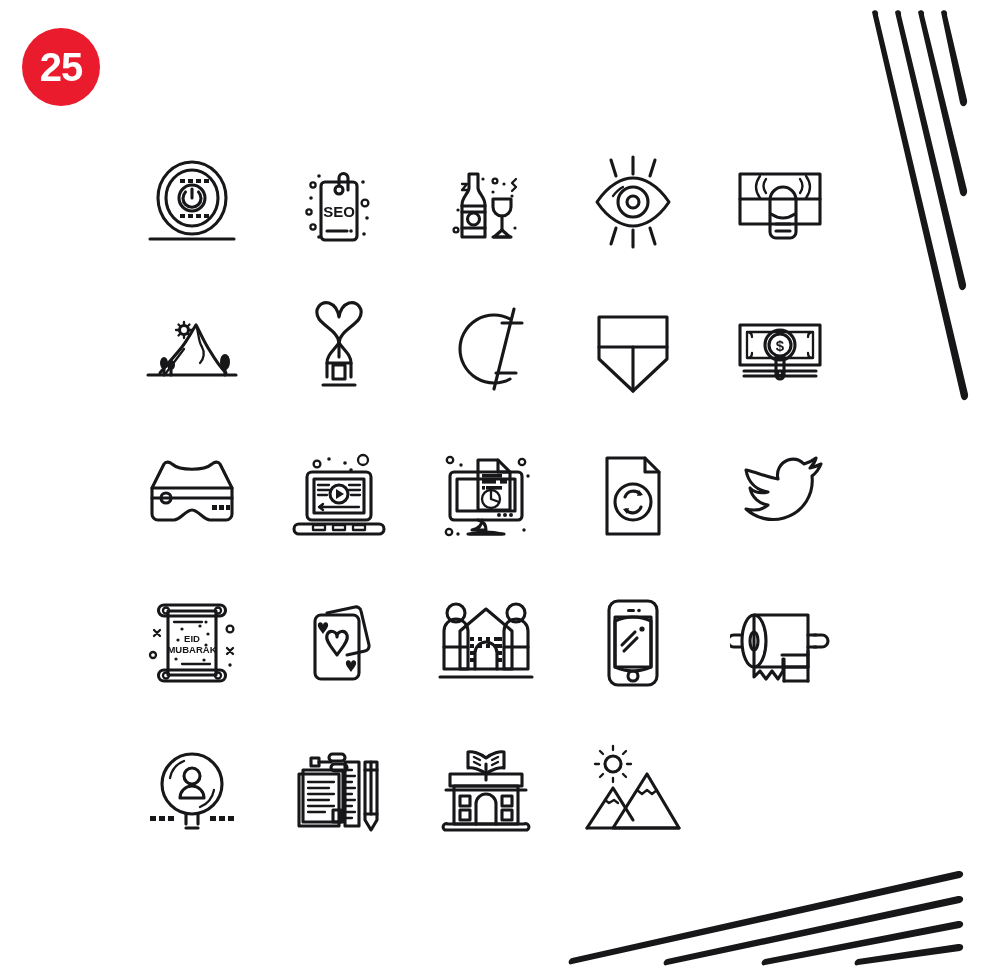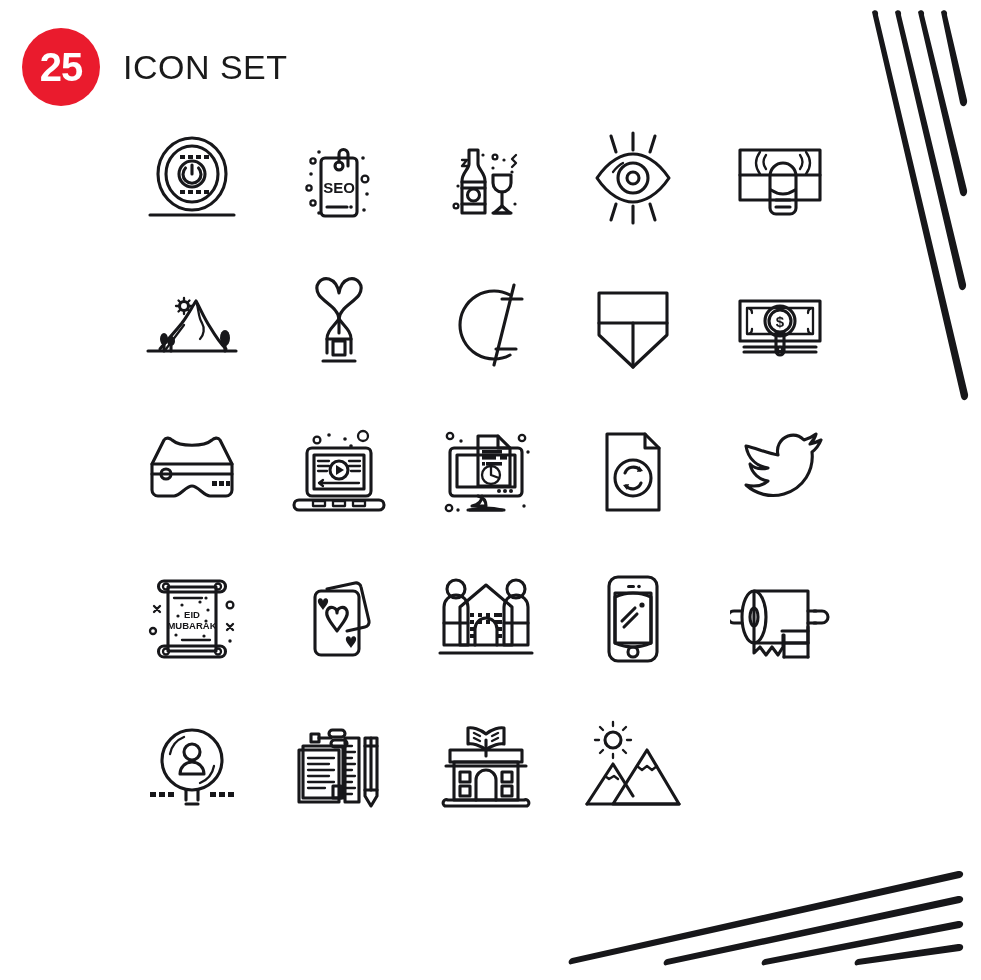--- a/index.html
+++ b/index.html
@@ -5,21 +5,21 @@
   * { box-sizing: border-box; margin: 0; padding: 0; }
   html, body {
     width: 981px; height: 980px;
     background: #ffffff;
     font-family: "Liberation Sans", sans-serif;
     overflow: hidden;
   }
   #page { position: relative; width: 981px; height: 980px; background:#fff; }
 
   
-  .header { position: absolute; left: 22px; top: 28px; display: flex; align-items: center; }
+  .header { position: absolute; left: 22px; top: 28px; display: flex; align-items: flex-start; }
   .badge {
     width: 78px; height: 78px; border-radius: 50%;
     background: #ea1b2d;
     display: flex; align-items: center; justify-content: center;
     color: #fff; font-size: 40px; font-weight: bold; letter-spacing: -1px;
   }
   .title {
     margin-left: 23px;
     font-size: 34px; font-weight: normal; color: #1a1a1a;
     letter-spacing: 0.5px;
@@ -33,38 +33,37 @@
   
   .grid {
     position: absolute;
     left: 118px; top: 128px;
     width: 735px;
     display: grid;
     grid-template-columns: repeat(5, 147px);
     grid-template-rows: repeat(5, 147px);
   }
   .cell {
-    display: flex; align-items: flex-start; justify-content: center;
+    display: flex; align-items: center; justify-content: center;
   }
   .cell svg { display:block; }
   .ln { fill: none; stroke: #17171a; stroke-width: 3.1; stroke-linecap: round; stroke-linejoin: round; }
   .ln-thin { fill: none; stroke: #17171a; stroke-width: 2.3; stroke-linecap: round; stroke-linejoin: round; }
   .fl { fill: #17171a; stroke: none; }
   .txt { fill: #17171a; font-family: "Liberation Sans", sans-serif; font-weight: bold; }
 </style>
 </head>
 <body>
 
 <div id="page">
 
   <div class="header">
     <div class="badge">
       <span>25</span>
     </div>
-    <div class="title">ICON SET</div>
   </div>
 
   <svg class="deco deco-tr" width="141" height="420" viewBox="0 0 141 420">
     <g fill="#17171a">
       <path d="M32 18 C34 15 39 16 38 21 L 128 400 C129 406 123 409 121 403 Z"></path>
       <path d="M55 18 C57 15 62 16 61 21 L 126 290 C127 296 121 299 119 293 Z"></path>
       <path d="M78 18 C80 15 85 16 84 21 L 127 196 C128 202 122 205 120 199 Z"></path>
       <path d="M101 18 C103 15 108 16 107 21 L 127 106 C128 112 122 115 120 109 Z"></path>
     </g>
   </svg>

